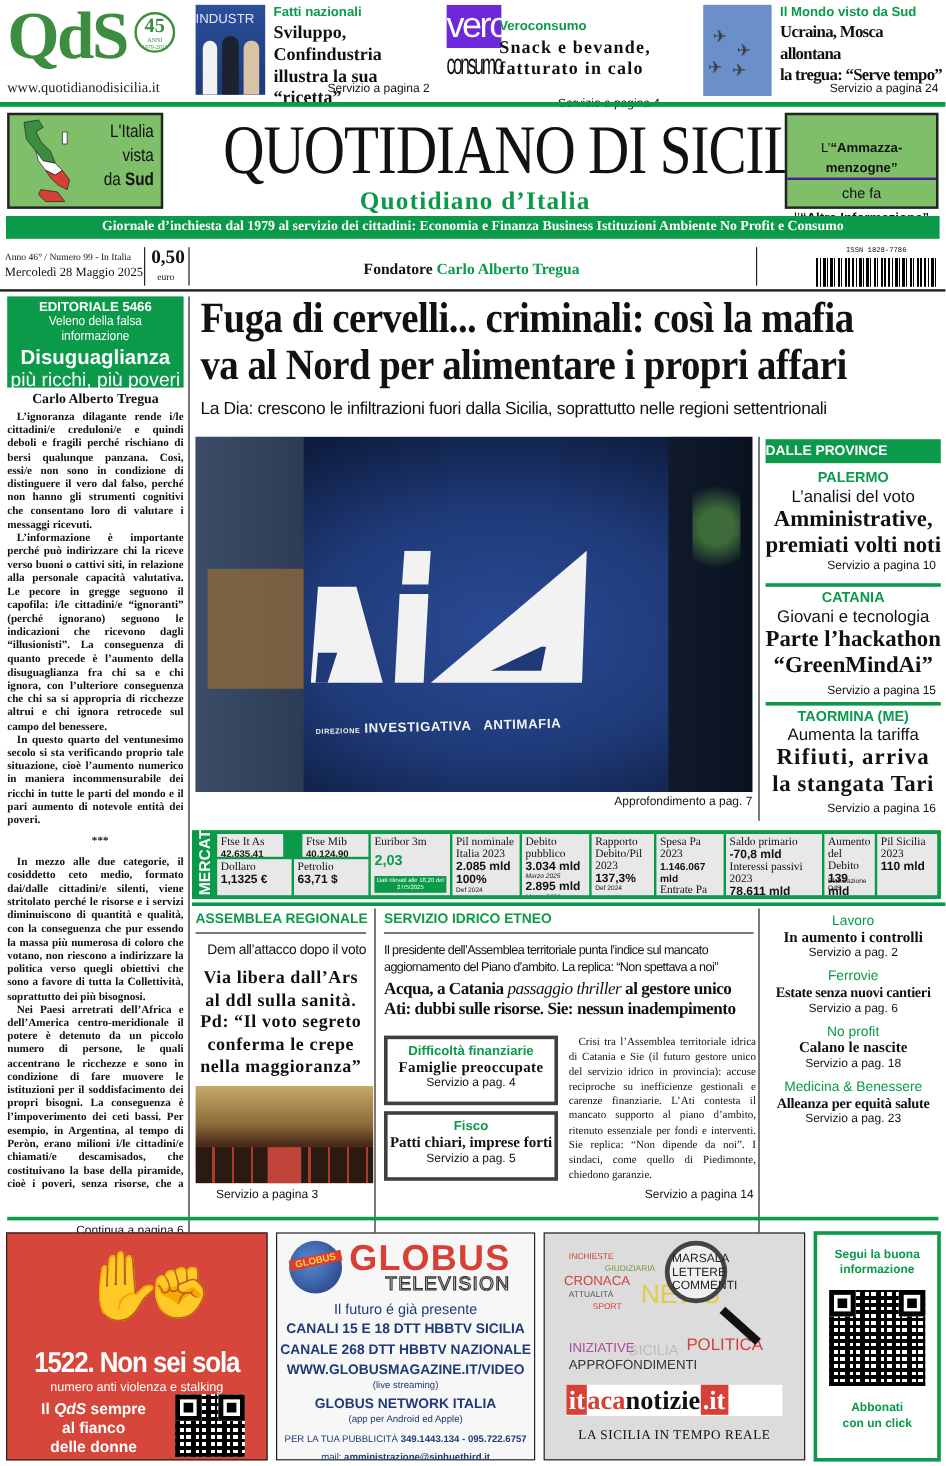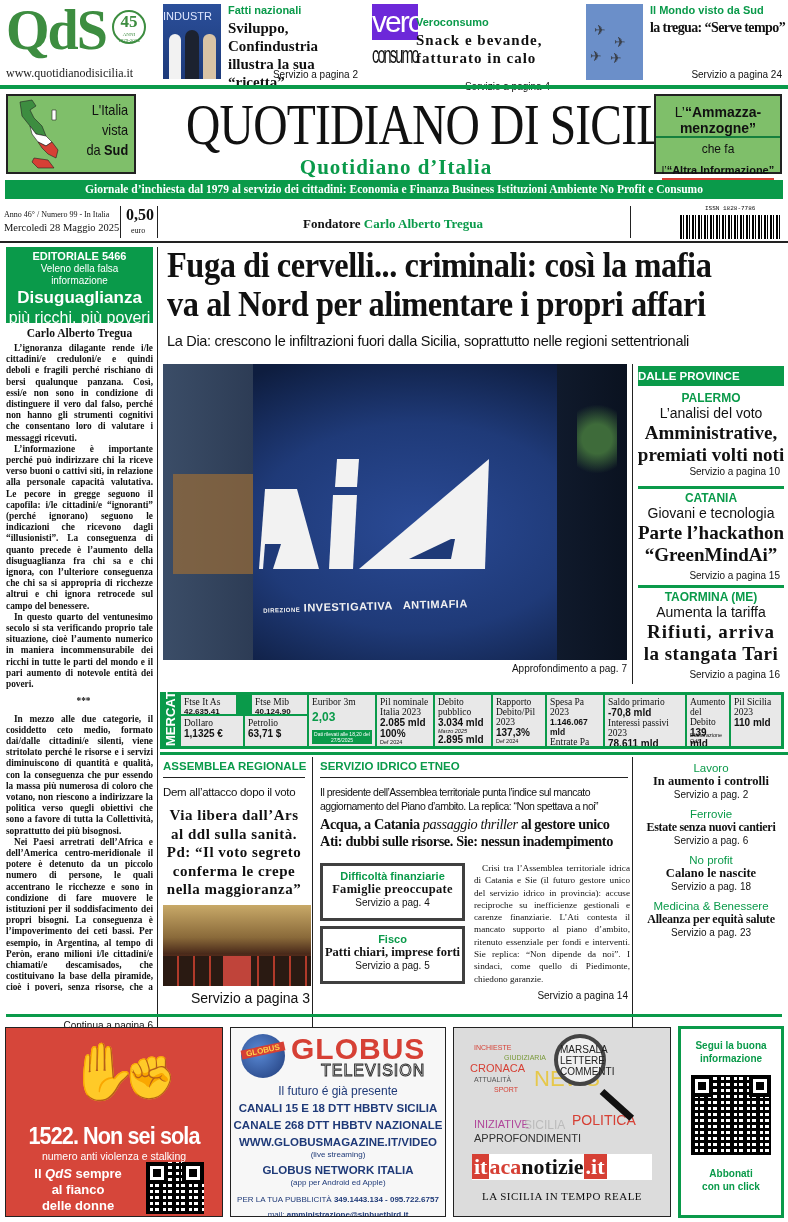--- a/index.html
+++ b/index.html
@@ -98,20 +98,21 @@
 
 <div class="thumb" style="left:586px;top:4px;width:57px;height:76px;background:#6b8fc9;">
   <div style="position:absolute;left:8px;top:18px;color:#3a3f48;font-size:14px">✈</div>
   <div style="position:absolute;left:28px;top:30px;color:#3a3f48;font-size:14px">✈</div>
   <div style="position:absolute;left:4px;top:44px;color:#3a3f48;font-size:14px">✈</div>
   <div style="position:absolute;left:24px;top:46px;color:#3a3f48;font-size:14px">✈</div>
 </div>
 <div class="abs teaser" style="left:650px;top:4px;width:138px;">
   <div class="kick">Il Mondo visto da Sud</div>
   <div class="ttl" style="letter-spacing:-.6px;font-size:14px">
+      <div>Ucraina, Mosca allontana</div>
       <div>la tregua: “Serve tempo”</div>
     </div>
   <div class="pg">Servizio a pagina 24</div>
 </div>
 
 <div class="abs gbg" id="topbar"></div>
 
 <div class="abs box-italia">
   <svg width="56" height="76" viewBox="0 0 56 76" style="position:absolute;left:4px;top:0">
     <path d="M8 6 L20 4 L24 10 L18 14 L22 22 L30 30 L34 40 L24 38 L18 30 L10 20 Z" fill="#3d8d40" stroke="#222" stroke-width=".6"></path>
@@ -123,21 +124,21 @@
     <div>L'Italia</div>
     <div>vista</div>
     <div><span>da</span> <b>Sud</b></div>
   </div>
 </div>
 
 <div class="abs mast">QUOTIDIANO DI SICILIA</div>
 <div class="abs mastsub">Quotidiano d’Italia</div>
 
 <div class="abs box-amm">
-  <div style="margin-top:8px;font-size:14px;line-height:16px;border-bottom:2px solid #15803d;display:inline-block"><span>L’</span><b>“Ammazza-menzogne”</b></div>
+  <div style="margin-top:20px;font-size:11px;line-height:16px;border-bottom:2px solid #4c1d95;display:inline-block"><span>L’</span><b>“Ammazza-menzogne”</b></div>
   <div style="font-size:12px;line-height:22px">che fa</div>
   <div style="font-size:11px;line-height:16px;border-bottom:2px solid #d64035;display:inline-block"><span>l’</span><b>“Altra Informazione”</b></div>
 </div>
 
 <div class="abs gbg tagline">Giornale d’inchiesta dal 1979 al servizio dei cittadini: Economia e Finanza Business Istituzioni Ambiente No Profit e Consumo</div>
 
 <div class="abs infobar">
   <div class="serif" style="position:absolute;left:4px;top:7px;font-size:8px">Anno 46° / Numero 99 - In Italia</div>
   <div class="serif" style="position:absolute;left:4px;top:19px;font-size:10.5px">Mercoledì 28 Maggio 2025</div>
   <div class="vline" style="position:absolute;left:120px;top:3px;height:32px"></div>
@@ -289,33 +290,33 @@
     <div class="lab">Pil Sicilia 2023</div>
     <div class="val">110 mld</div>
 
   </div>
 </div>
 
 <div class="abs gbg" style="left:160px;top:752px;width:628px;height:3px"></div>
 
 <div class="abs sect-head" style="left:163px;top:760px">ASSEMBLEA REGIONALE</div>
 <div class="abs hline" style="left:163px;top:777px;width:142px"></div>
-<div class="abs" style="left:163px;top:786px;width:142px;text-align:left;font-size:11.5px;letter-spacing:-.3px">Dem all’attacco dopo il voto</div>
+<div class="abs" style="left:163px;top:786px;width:142px;text-align:right;font-size:11.5px;letter-spacing:-.3px">Dem all’attacco dopo il voto</div>
 <div class="abs serif bold" style="left:163px;top:806px;width:142px;text-align:center;font-size:15px;line-height:18.5px;letter-spacing:.5px">
   <div>Via libera dall’Ars</div>
     <div>al ddl sulla sanità.</div>
     <div>Pd: “Il voto segreto</div>
     <div>conferma le crepe</div>
     <div>nella maggioranza”</div>
 </div>
 <div class="abs" style="left:163px;top:905px;width:148px;height:81px;background:linear-gradient(#c8a968 0%,#8a6a3a 40%,#4a2a1a 60%,#b03a2a 100%);overflow:hidden">
   <div style="position:absolute;left:0;bottom:0;width:148px;height:30px;background:repeating-linear-gradient(90deg,#2a1a12 0 14px,#b03a2a 14px 16px)"></div>
   <div style="position:absolute;left:60px;bottom:0;width:28px;height:30px;background:#c0443a"></div>
 </div>
-<div class="abs" style="left:165px;top:990px;width:145px;text-align:right;font-size:14px">Servizio a pagina 3</div>
+<div class="abs" style="left:180px;top:990px;width:145px;font-size:10px">Servizio a pagina 3</div>
 <div class="abs vline" style="left:312px;top:757px;height:275px"></div>
 
 <div class="abs sect-head" style="left:320px;top:760px">SERVIZIO IDRICO ETNEO</div>
 <div class="abs hline" style="left:320px;top:777px;width:308px"></div>
 <div class="abs" style="left:320px;top:785px;width:310px;font-size:10.5px;line-height:14px;letter-spacing:-.5px">Il presidente dell’Assemblea territoriale punta l’indice sul mancato aggiornamento del Piano d’ambito. La replica: “Non spettava a noi”</div>
 <div class="abs serif bold" style="left:320px;top:816px;width:312px;font-size:14.3px;line-height:17px;letter-spacing:-.4px;white-space:nowrap">
   <div><span>Acqua, a Catania </span><i style="font-weight:normal">passaggio thriller</i><span> al gestore unico</span></div>
   <div>Ati: dubbi sulle risorse. Sie: nessun inadempimento</div>
 </div>
 <div class="abs boxg" style="left:320px;top:863px;width:145px;height:58px;padding-top:4px">

